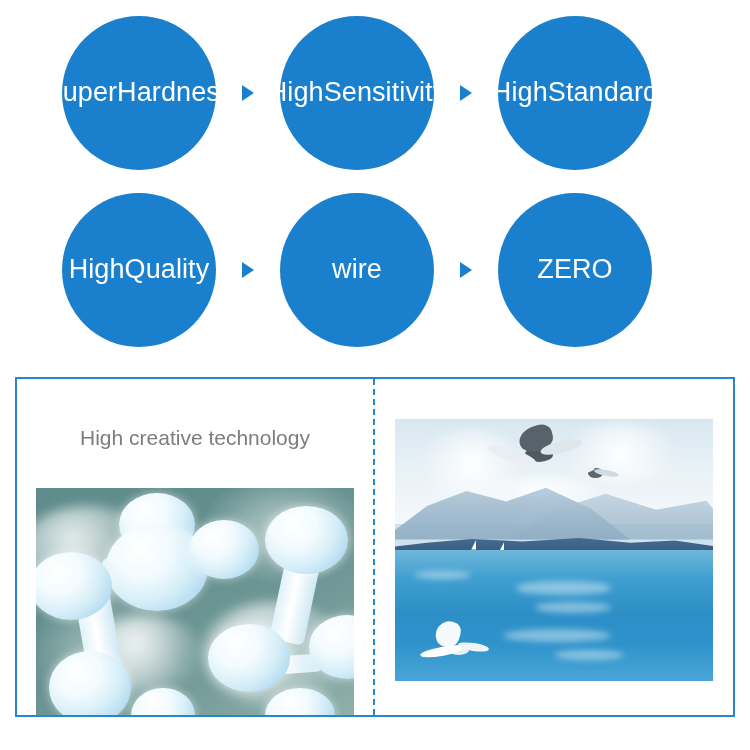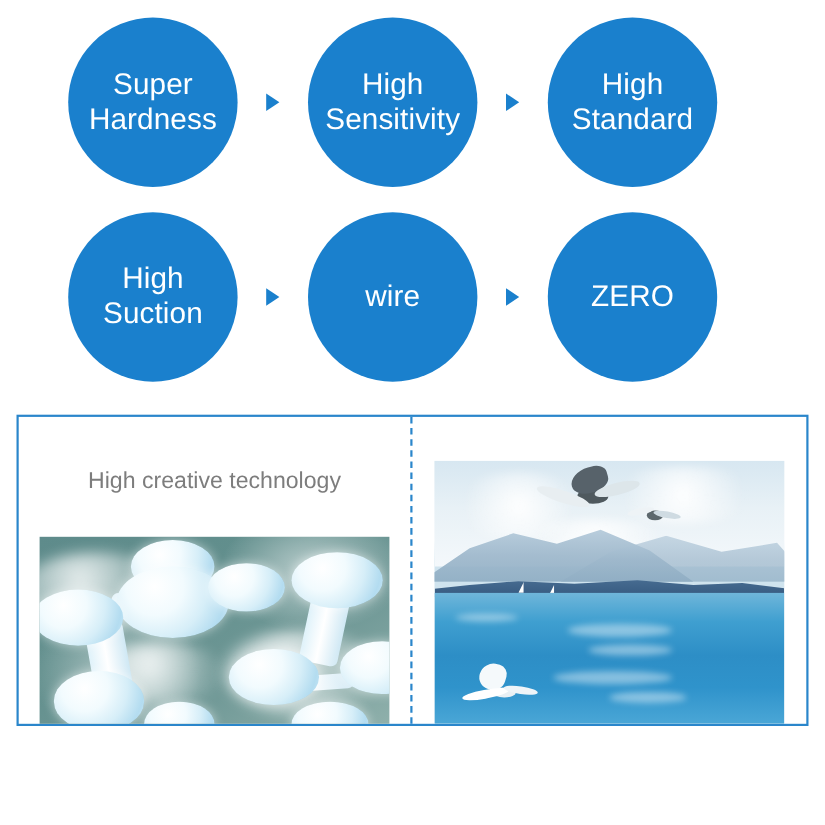--- a/index.html
+++ b/index.html
@@ -18,21 +18,21 @@
   .feature-row{
     position:absolute;left:0;width:750px;height:170px;
     display:flex;align-items:center;
   }
   .feature-row.row-1{top:8px;}
   .feature-row.row-2{top:185px;}
 
   .circle{
     width:154px;height:154px;border-radius:50%;
     background:#1a80cd;
-    display:flex;flex-direction:column;
+    display:flex;
     align-items:center;justify-content:center;
     color:#ffffff;
     font-size:27px;line-height:1.17;
     letter-spacing:.1px;
     text-align:center;
     flex:0 0 auto;
     box-sizing:border-box;
   }
   .circle .l1,.circle .l2{display:block;white-space:nowrap;}
 
@@ -46,21 +46,21 @@
     border-top:8px solid transparent;
     border-bottom:8px solid transparent;
     border-left:12px solid #1a80cd;
   }
   .lead{flex:0 0 auto;width:62px;}
 
   
   #showcase{
     position:absolute;
     left:15px;top:377px;
-    width:720px;height:283px;
+    width:720px;height:340px;
     border:2px solid #2a86cb;
     box-sizing:border-box;
     background:#ffffff;
     display:flex;
   }
   #showcase .col{
     position:relative;
     box-sizing:border-box;
     flex:1 1 50%;
     display:flex;flex-direction:column;
@@ -173,21 +173,21 @@
       <span class="l1">High</span>
       <span class="l2">Standard</span>
     </div>
   </div>
 
   <div class="feature-row row-2">
     <div class="lead"></div>
 
     <div class="circle">
       <span class="l1">High</span>
-      <span class="l2">Suction</span>
+      <span class="l2">Quality</span>
     </div>
 
     <div class="arrow-gap">
       <span class="arrow-icon"></span>
     </div>
 
     <div class="circle">
       <span class="l2">wire</span>
     </div>
 

